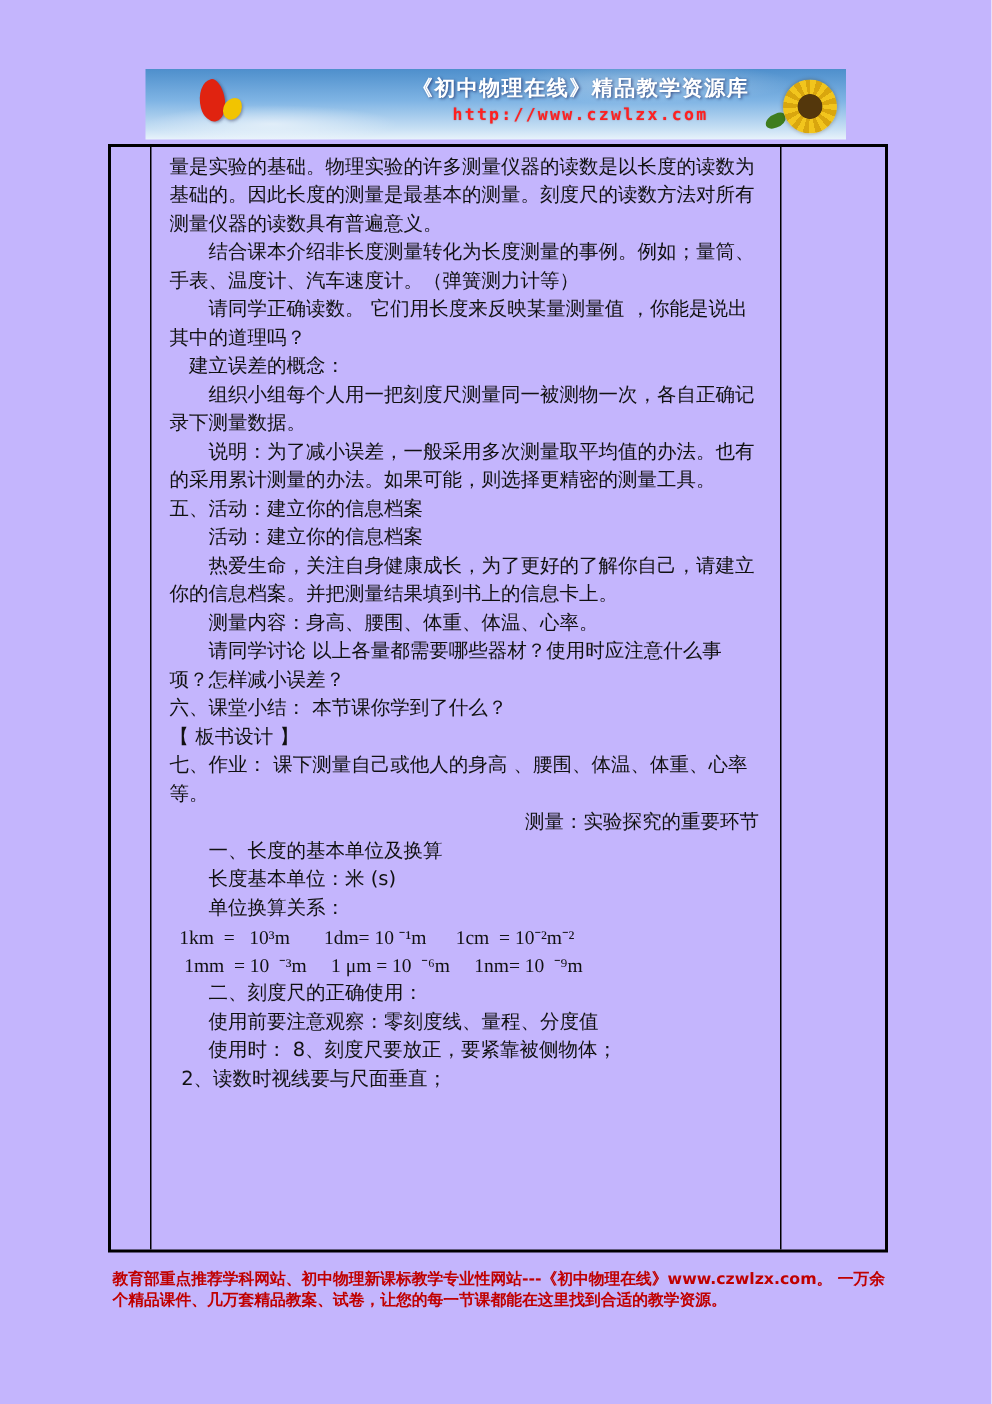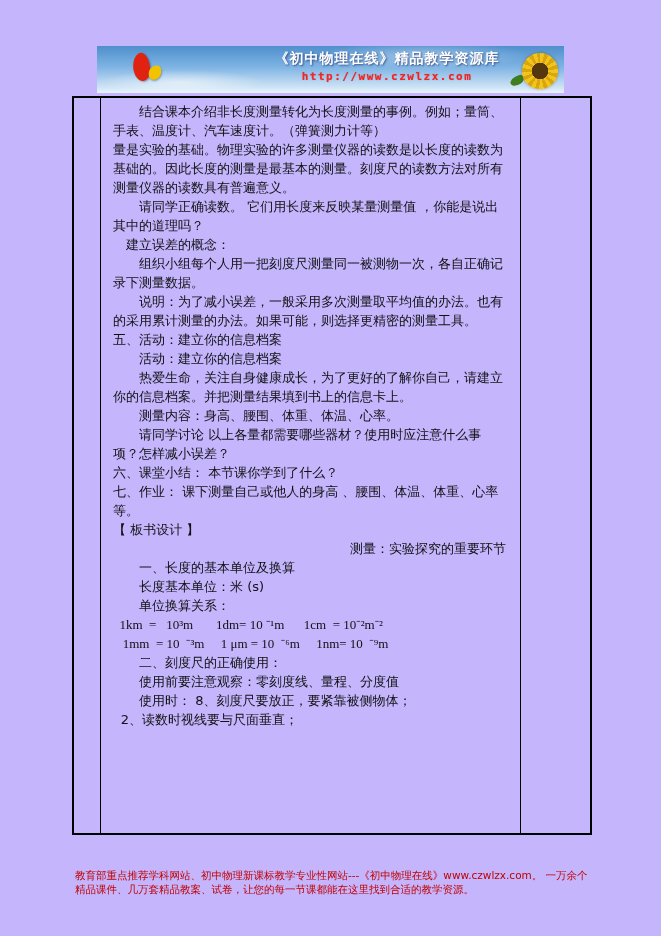--- a/index.html
+++ b/index.html
@@ -79,22 +79,22 @@
   }
   .para.i0  { text-indent: 0; }
   .para.i1  { text-indent: 1em; }
   .para.i2  { text-indent: 2em; }
   .para.i06 { text-indent: 0.6em; }
   .para.center { text-align: right; text-indent: 0; }
   .para.pre { white-space: pre-wrap; text-indent: 0; font-family: Liberation Serif, serif; font-size: 12px; }
 
   
   .footer-note {
-    position: absolute; left: 75px; top: 869px; width: 517px;
-    color: #c00000; font-weight: normal;
+    position: absolute; left: 75px; top: 847px; width: 517px;
+    color: #c00000; font-weight: bold;
     font-size: 10.5px; line-height: 13.5px;
     word-break: break-all;
   }
 </style>
 </head>
 <body>
 
 <div class="page">
 
   <div class="banner">
@@ -107,23 +107,23 @@
       <div class="banner-url">http://www.czwlzx.com</div>
     </div>
     <div class="sunflower-leaf"></div>
     <div class="sunflower"></div>
   </div>
 
   <div class="lesson-table">
     <div class="cell-left"></div>
     <div class="cell-main">
 
+        <p class="para i0">量是实验的基础。物理实验的许多测量仪器的读数是以长度的读数为基础的。因此长度的测量是最基本的测量。刻度尺的读数方法对所有测量仪器的读数具有普遍意义。</p>
+
         <p class="para i2">结合课本介绍非长度测量转化为长度测量的事例。例如；量筒、手表、温度计、汽车速度计。（弹簧测力计等）</p>
-
-        <p class="para i0">量是实验的基础。物理实验的许多测量仪器的读数是以长度的读数为基础的。因此长度的测量是最基本的测量。刻度尺的读数方法对所有测量仪器的读数具有普遍意义。</p>
 
         <p class="para i2">请同学正确读数。 它们用长度来反映某量测量值 ，你能是说出其中的道理吗？</p>
 
         <p class="para i1">建立误差的概念：</p>
 
 
         <p class="para i2">组织小组每个人用一把刻度尺测量同一被测物一次，各自正确记录下测量数据。</p>
 
 
         <p class="para i2">说明：为了减小误差，一般采用多次测量取平均值的办法。也有的采用累计测量的办法。如果可能，则选择更精密的测量工具。</p>
@@ -133,23 +133,23 @@
         <p class="para i2">活动：建立你的信息档案</p>
 
         <p class="para i2">热爱生命，关注自身健康成长，为了更好的了解你自己，请建立你的信息档案。并把测量结果填到书上的信息卡上。</p>
 
         <p class="para i2">测量内容：身高、腰围、体重、体温、心率。</p>
 
         <p class="para i2">请同学讨论 以上各量都需要哪些器材？使用时应注意什么事项？怎样减小误差？</p>
 
         <p class="para i0">六、课堂小结： 本节课你学到了什么？</p>
 
+        <p class="para i0">【 板书设计 】</p>
+
         <p class="para i0">七、作业： 课下测量自己或他人的身高 、腰围、体温、体重、心率等。</p>
-
-        <p class="para i0">【 板书设计 】</p>
 
         <p class="para center">测量：实验探究的重要环节</p>
 
         <p class="para i2">一、长度的基本单位及换算</p>
 
         <p class="para i2">长度基本单位：米 (s)</p>
 
         <p class="para i2">单位换算关系：</p>
 
         <p class="para pre">  1km  =   10³m       1dm= 10 ⁻¹m      1cm  = 10⁻²m⁻²</p>

